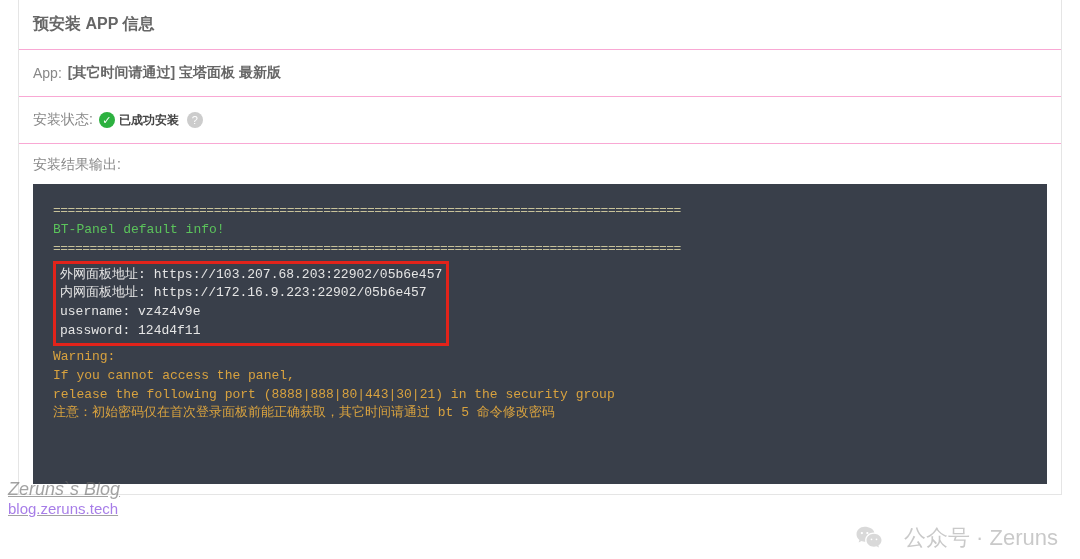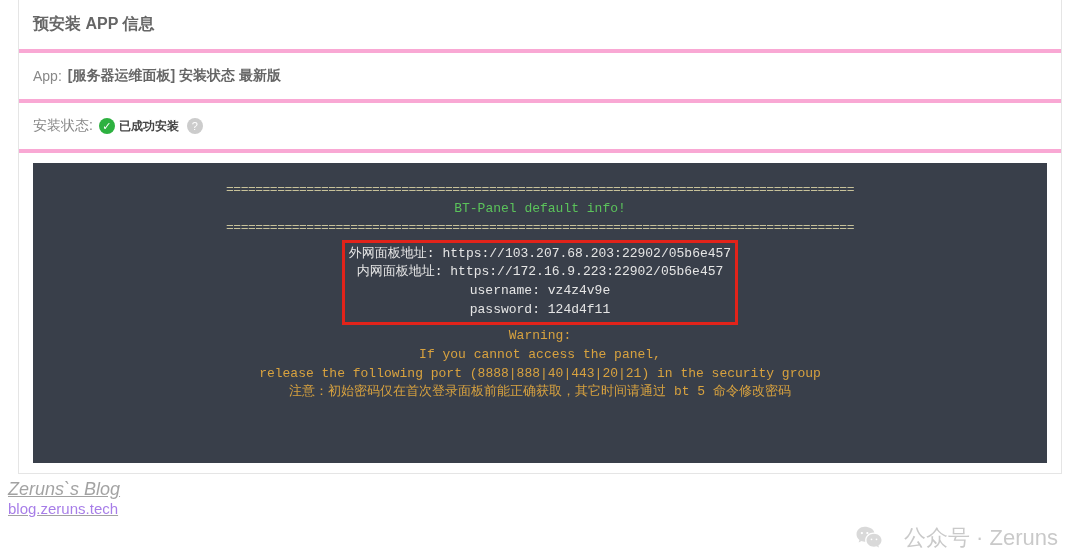--- a/index.html
+++ b/index.html
@@ -10,23 +10,22 @@
       height: 559px;
       position: relative;
       overflow: hidden;
     }
     .panel {
       margin: 0 18px;
       border: 1px solid #e5e5e5;
       border-top: none;
     }
     .panel-section {
-      border-top: 4px solid #f9a8d4;
+      border-top: 1px solid #f9a8d4;
       padding: 10px 14px;
-      text-align: center;
     }
     .panel-title {
       color: #666;
       font-size: 16px;
       font-weight: bold;
       padding: 14px;
     }
     .field-line {
       display: flex;
       align-items: center;
@@ -78,21 +77,21 @@
       min-height: 300px;
     }
     .term-sep { color: #c8c29a; letter-spacing: -0.5px; }
     .term-green { color: #5bc35b; }
     .term-white { color: #e5e5e5; }
     .term-orange { color: #d8a23f; }
     .red-box {
       border: 3px solid #e2231a;
       padding: 2px 4px;
       display: inline-block;
-      margin: 2px 16px;
+      margin: 2px 0;
     }
     .watermark-left {
       position: absolute;
       left: 8px;
       bottom: 42px;
       color: #666;
       font-size: 18px;
       opacity: 0.6;
       font-style: italic;
       text-decoration: underline;
@@ -121,44 +120,45 @@
   </style>
 </head>
 <body>
 
 <div class="panel">
   <div class="panel-title">预安装 APP 信息</div>
 
   <div class="panel-section">
     <div class="field-line">
       <span class="field-label">App:</span>
-      <span class="field-value">[服务器运维面板] 安装状态 最新版</span>
+      <span class="field-value">[其它时间请通过] 宝塔面板 最新版</span>
     </div>
   </div>
 
   <div class="panel-section">
     <div class="field-line install-status">
       <span class="field-label">安装状态:</span>
       <span class="check-icon">✓</span>
       <span class="status-text">已成功安装</span>
       <span class="help-icon">?</span>
     </div>
   </div>
 
   <div class="panel-section">
+    <div class="output-label">安装结果输出:</div>
     <div class="terminal"><span class="term-sep">======================================================================================</span>
 <span class="term-green">BT-Panel default info!</span>
 <span class="term-sep">======================================================================================</span>
 <span class="red-box"><span class="term-white">外网面板地址:</span> <span class="term-white">https://103.207.68.203:22902/05b6e457</span>
 <span class="term-white">内网面板地址:</span> <span class="term-white">https://172.16.9.223:22902/05b6e457</span>
 <span class="term-white">username:</span> <span class="term-white">vz4z4v9e</span>
 <span class="term-white">password:</span> <span class="term-white">124d4f11</span></span>
 <span class="term-orange">Warning:</span>
 <span class="term-orange">If you cannot access the panel,</span>
-<span class="term-orange">release the following port (8888|888|40|443|20|21) in the security group</span>
+<span class="term-orange">release the following port (8888|888|80|443|30|21) in the security group</span>
 <span class="term-orange">注意：初始密码仅在首次登录面板前能正确获取，其它时间请通过 bt 5 命令修改密码</span></div>
   </div>
 </div>
 
 <div class="watermark-left">
   <span>Zeruns`s Blog</span>
   <span class="sub">blog.zeruns.tech</span>
 </div>
 
 <div class="watermark-right">

